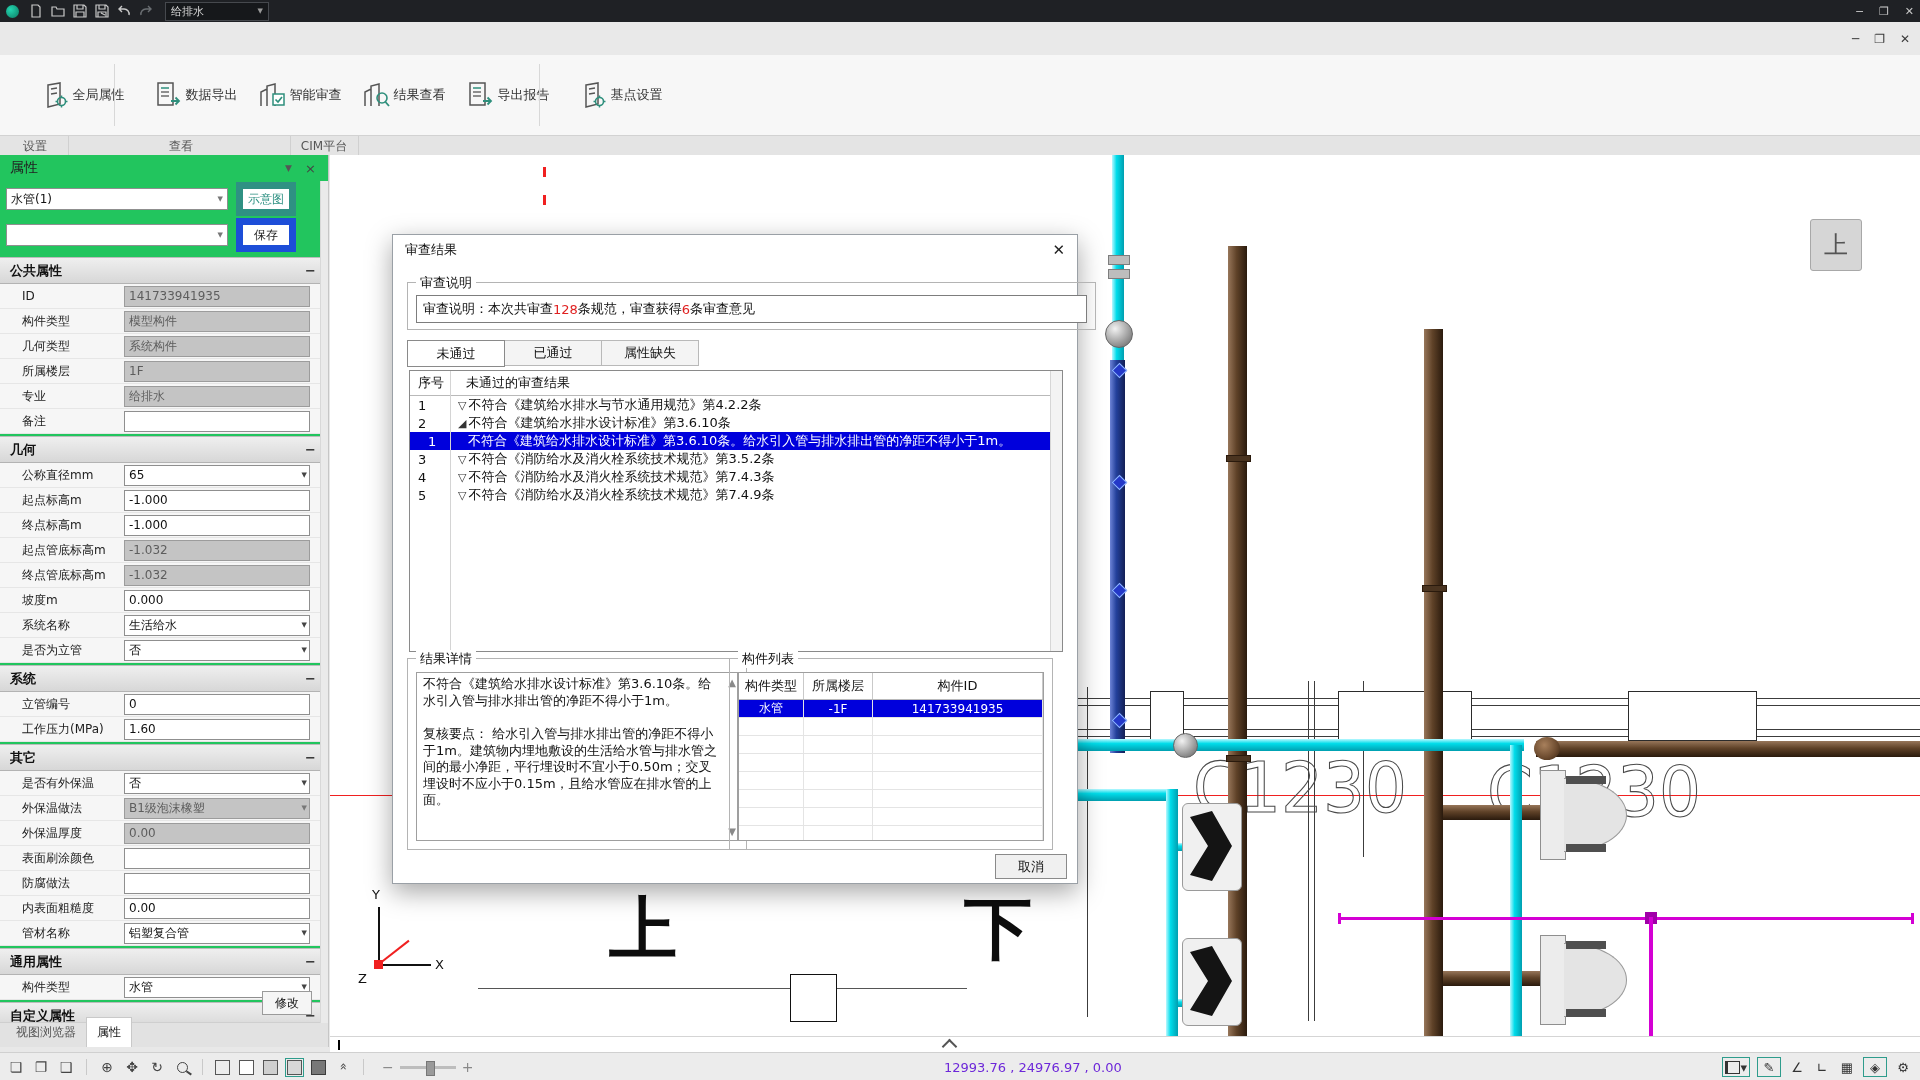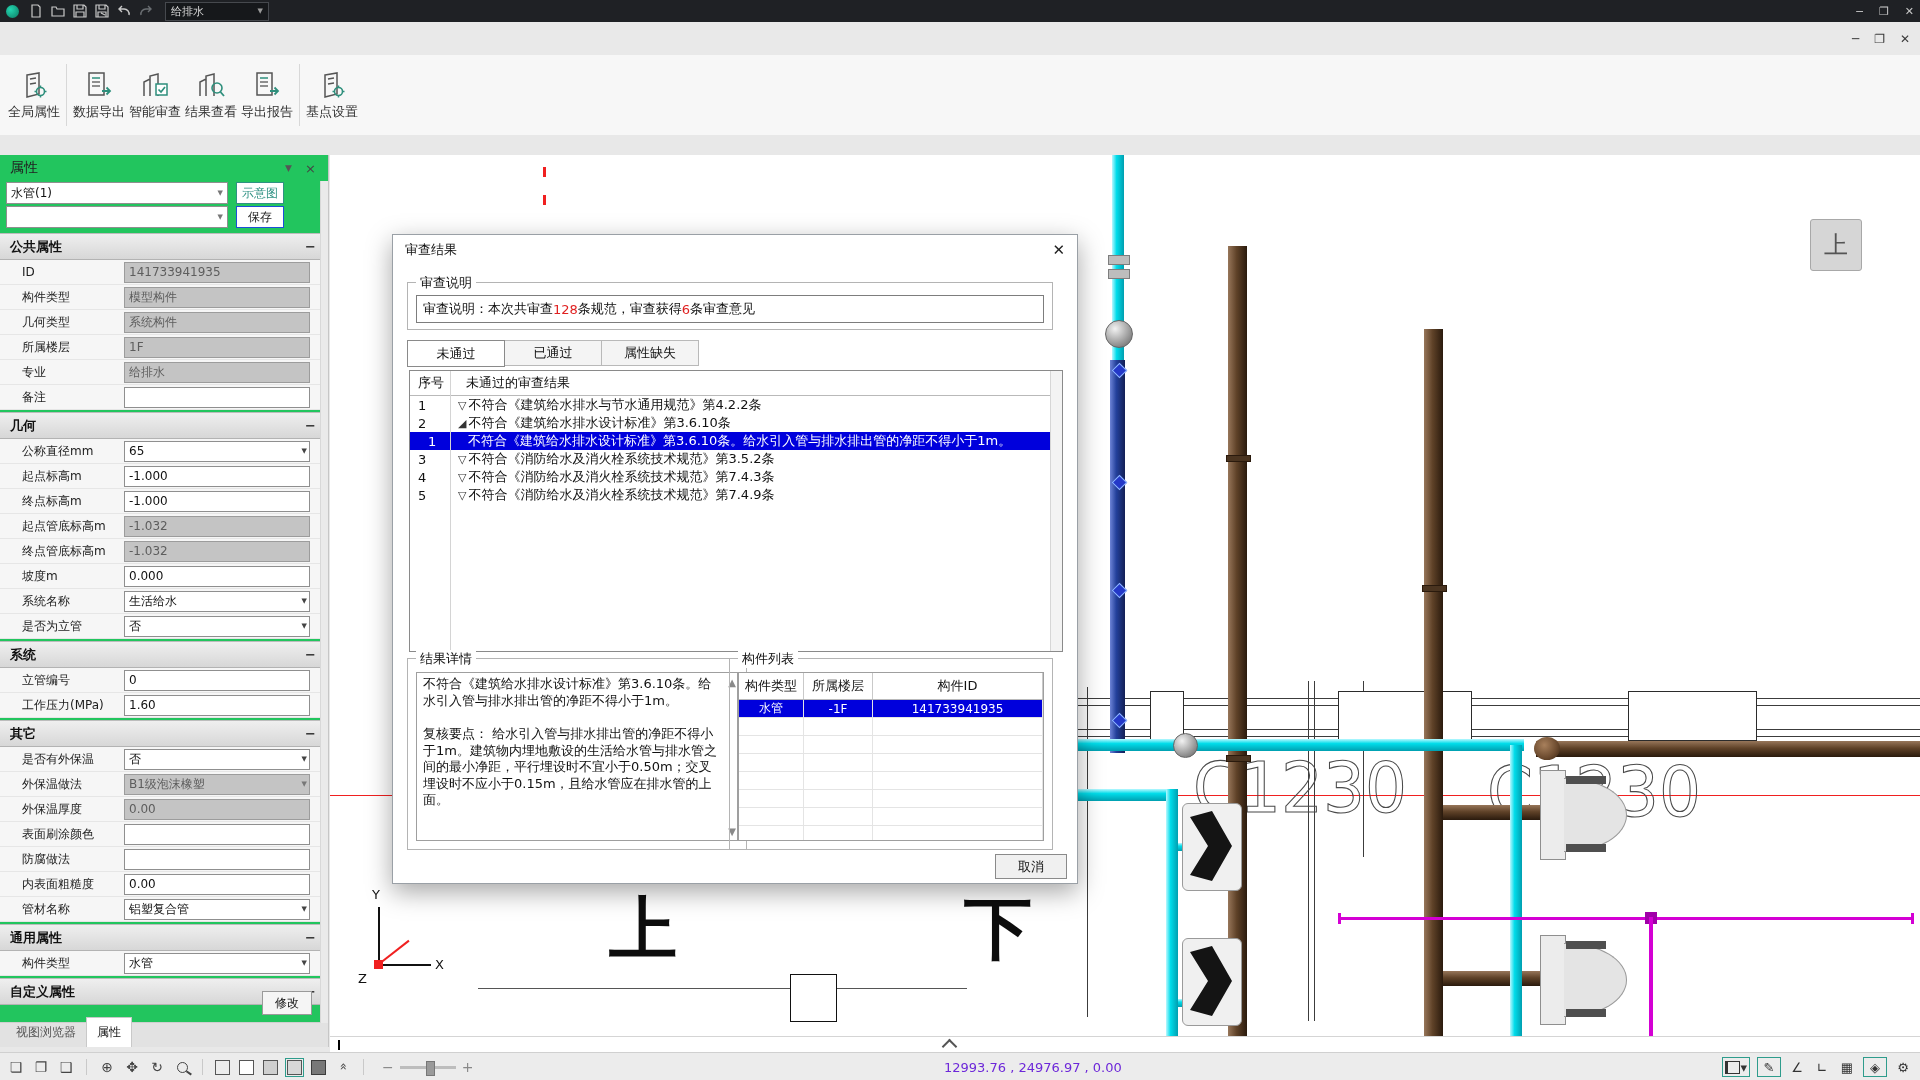--- a/index.html
+++ b/index.html
@@ -15,39 +15,39 @@
   .tb-ctrls{position:absolute;right:6px;top:0;height:22px;display:flex;align-items:center;gap:16px;font-size:11px;color:#c9c9c9;}
   
   .menubar{position:absolute;left:0;top:22px;width:1920px;height:33px;background:#e9e9e9;border-bottom:1px solid #dcdcdc;display:flex;align-items:stretch;font-size:14px;color:#151515;}
   #menu-items{display:flex;margin-left:4px;}
   .menu-item{padding:0 17px;display:flex;align-items:center;cursor:default;}
   .menu-item.active{background:#ffffff;}
   .mdi-ctrls{position:absolute;right:10px;top:0;height:33px;display:flex;align-items:center;gap:15px;font-size:12px;color:#3a3a3a;}
   
   .ribbon{position:absolute;left:0;top:55px;width:1920px;height:80px;background:#f7f7f7;}
   #ribbon-buttons{display:flex;align-items:center;height:80px;padding-left:6px;}
-  .rb-btn{width:56px;height:72px;display:flex;flex-direction:column;align-items:center;justify-content:center;gap:3px;}
+  .rb-btn{width:56px;height:72px;display:flex;flex-direction:row;align-items:center;justify-content:center;gap:3px;margin-left:48px;}
   .rb-ico{width:30px;height:30px;}
   .rb-ico svg{width:30px;height:30px;display:block;}
   .rb-lbl{font-size:13px;color:#333;white-space:nowrap;}
   .rb-sep{width:1px;height:62px;background:#d8d8d8;margin:0 4px;}
   
   .grouprow{position:absolute;left:0;top:135px;width:1920px;height:20px;background:#e4e4e4;border-top:1px solid #d2d2d2;font-size:12px;color:#555;}
   .grp-lbl{position:absolute;top:2px;text-align:center;}
   .grp-sep{position:absolute;top:0;width:1px;height:20px;background:#d0d0d0;}
   
   .panel{position:absolute;left:0;top:155px;width:328px;height:892px;background:#22c55e;border-right:1px solid #c6c6c6;font-size:12px;color:#111;}
   .p-head{height:26px;display:flex;align-items:center;padding:0 10px;position:relative;}
   .p-title{font-size:14px;color:#222;}
   .p-head .hd-arr{position:absolute;right:36px;font-size:9px;color:#555;}
   .p-head .hd-x{position:absolute;right:12px;font-size:13px;color:#444;}
   .p-combo-row{display:flex;align-items:center;padding:1px 6px;gap:8px;}
   .p-combo{flex:0 0 212px;height:20px;background:#fff;border:1px solid #8f8f8f;display:flex;align-items:center;justify-content:space-between;padding:0 4px;}
   .p-combo .arr{font-size:7px;color:#777;}
-  .sm-btn{height:20px;width:46px;background:#fff;border:1px solid #1d4ed8;display:flex;align-items:center;justify-content:center;font-size:12px;color:#222;}
+  .sm-btn{height:20px;width:46px;background:#fff;border:7px solid #1d4ed8;display:flex;align-items:center;justify-content:center;font-size:12px;color:#222;}
   .sm-btn.teal{border-color:#2f9183;color:#2f9183;}
   #prop-sections{margin-top:4px;}
   .sec-h{height:25px;margin-top:2px;background:linear-gradient(#efefef,#d7d7d7);border-top:1px solid #bcbcbc;border-bottom:1px solid #b3b3b3;display:flex;align-items:center;padding-left:10px;font-weight:bold;font-size:13px;position:relative;}
   .sec-min{position:absolute;right:12px;font-weight:bold;color:#333;}
   .p-row{height:24px;display:flex;align-items:center;padding-left:22px;border-bottom:1px solid #e6e6e6;background:#f6f6f6;}
   .p-label{width:102px;font-size:12px;color:#1c1c1c;overflow:hidden;white-space:nowrap;}
   .p-field{width:176px;height:19px;border:1px solid #8f8f8f;background:#fff;display:flex;align-items:center;padding:0 4px;position:relative;font-size:12px;color:#111;}
   .p-field.ro{background:#c4c4c4;color:#5d5d5d;border-color:#9c9c9c;}
   .p-field .p-arr{position:absolute;right:2px;top:5px;font-size:7px;color:#444;}
   .p-field.ro .p-arr{color:#777;}
@@ -273,20 +273,28 @@
                 <line x1="21.5" y1="25.5" x2="21.5" y2="27.5"></line>
                 <line x1="15.5" y1="21.5" x2="17.5" y2="21.5"></line>
                 <line x1="25.5" y1="21.5" x2="27.5" y2="21.5"></line>
               </g>
             </svg>
           </div>
           <div class="rb-lbl">基点设置</div>
         </div>
       </div>
   </div>
+  <div class="grouprow">
+    <div class="grp-lbl" style="left:0;width:70px;">设置</div>
+    <div class="grp-lbl" style="left:70px;width:222px;">查看</div>
+    <div class="grp-lbl" style="left:292px;width:64px;">CIM平台</div>
+    <div class="grp-sep" style="left:68px;"></div>
+    <div class="grp-sep" style="left:290px;"></div>
+    <div class="grp-sep" style="left:358px;"></div>
+  </div>
 
   <div class="panel">
     <div class="p-head">
       <span class="p-title">属性</span>
       <span class="hd-arr">▼</span>
       <span class="hd-x">×</span>
     </div>
     <div class="p-combo-row">
       <div class="p-combo">
         <span>水管(1)</span>
@@ -591,21 +599,21 @@
 
     <div class="abs up-badge" style="left:1480px;top:64px;width:50px;height:50px;">
       <span>上</span>
     </div>
 
     <div class="dialog">
       <div class="dlg-title">
         <span>审查结果</span>
         <span class="dlg-close">✕</span>
       </div>
-      <div class="group" style="left:14px;top:47px;width:644px;height:46px;">
+      <div class="group" style="left:14px;top:47px;width:644px;height:46px;padding-left:43px;">
         <span class="group-label">审查说明</span>
         <div class="desc-field" id="dlg-desc">
             <span>审查说明：本次共审查</span>
             <span class="red">128</span>
             <span>条规范，审查获得</span>
             <span class="red">6</span>
             <span>条审查意见</span>
           </div>
       </div>
       <div class="dlg-tabs" id="dlg-tabs">

